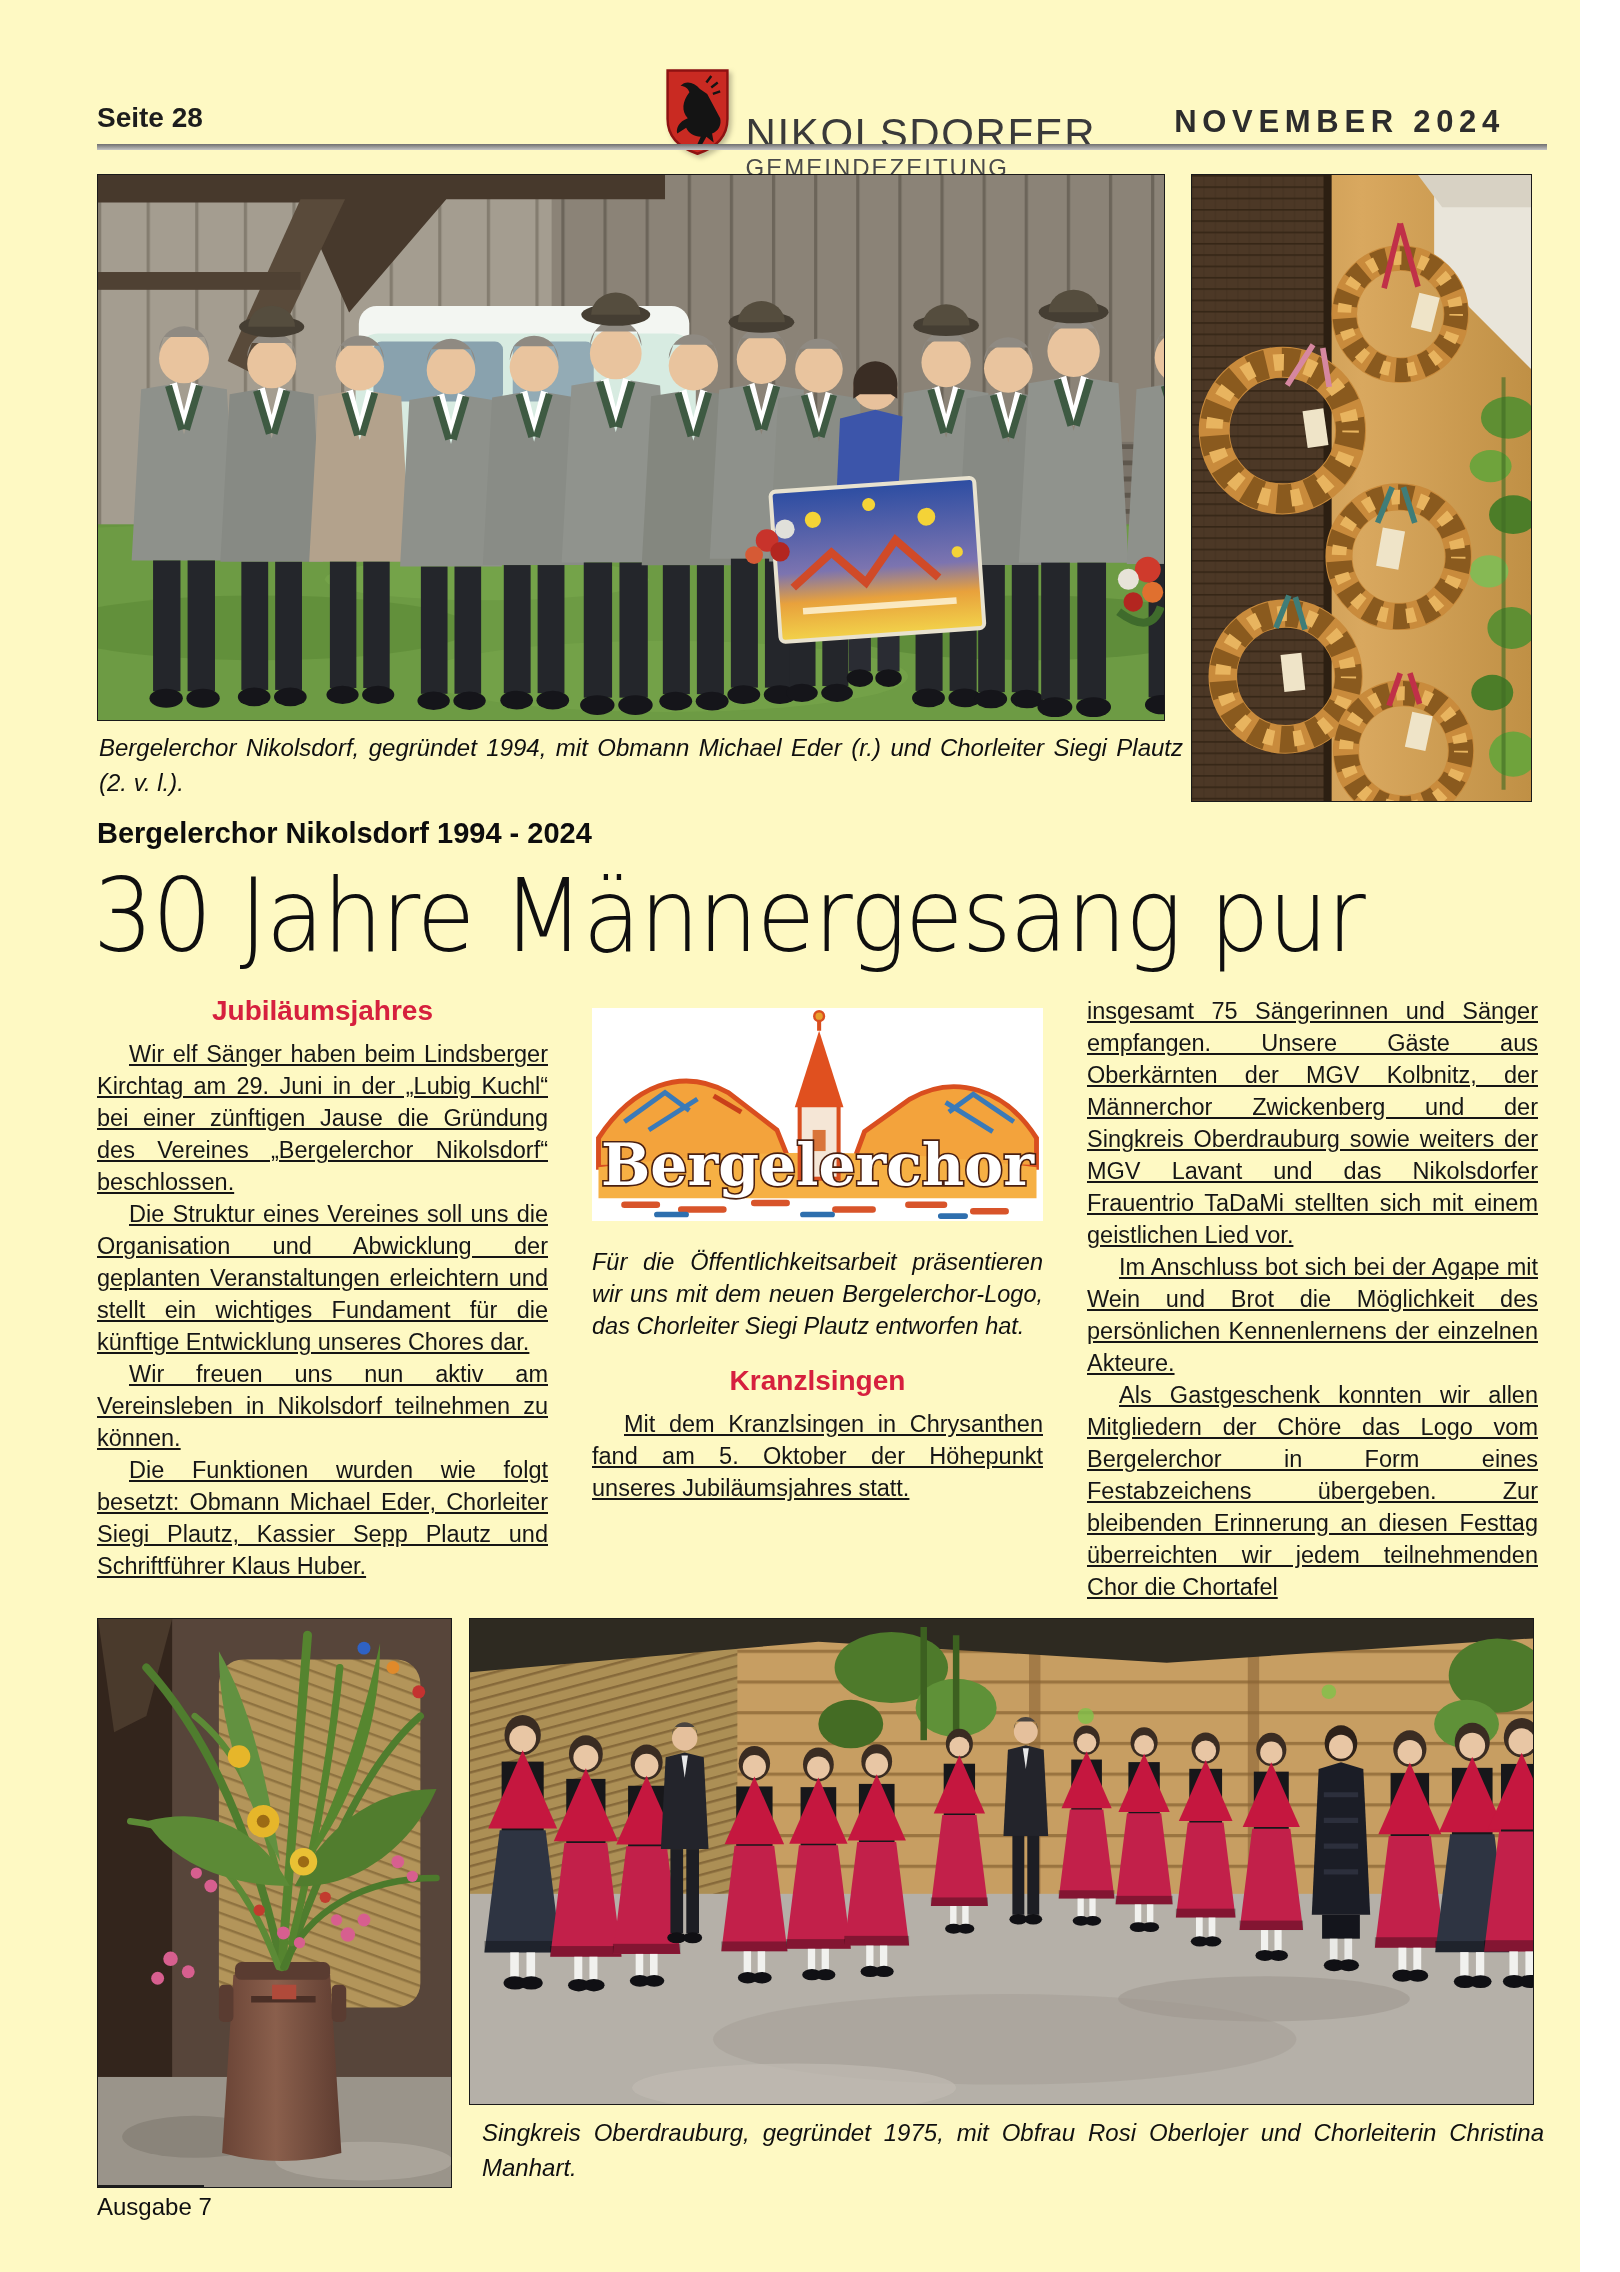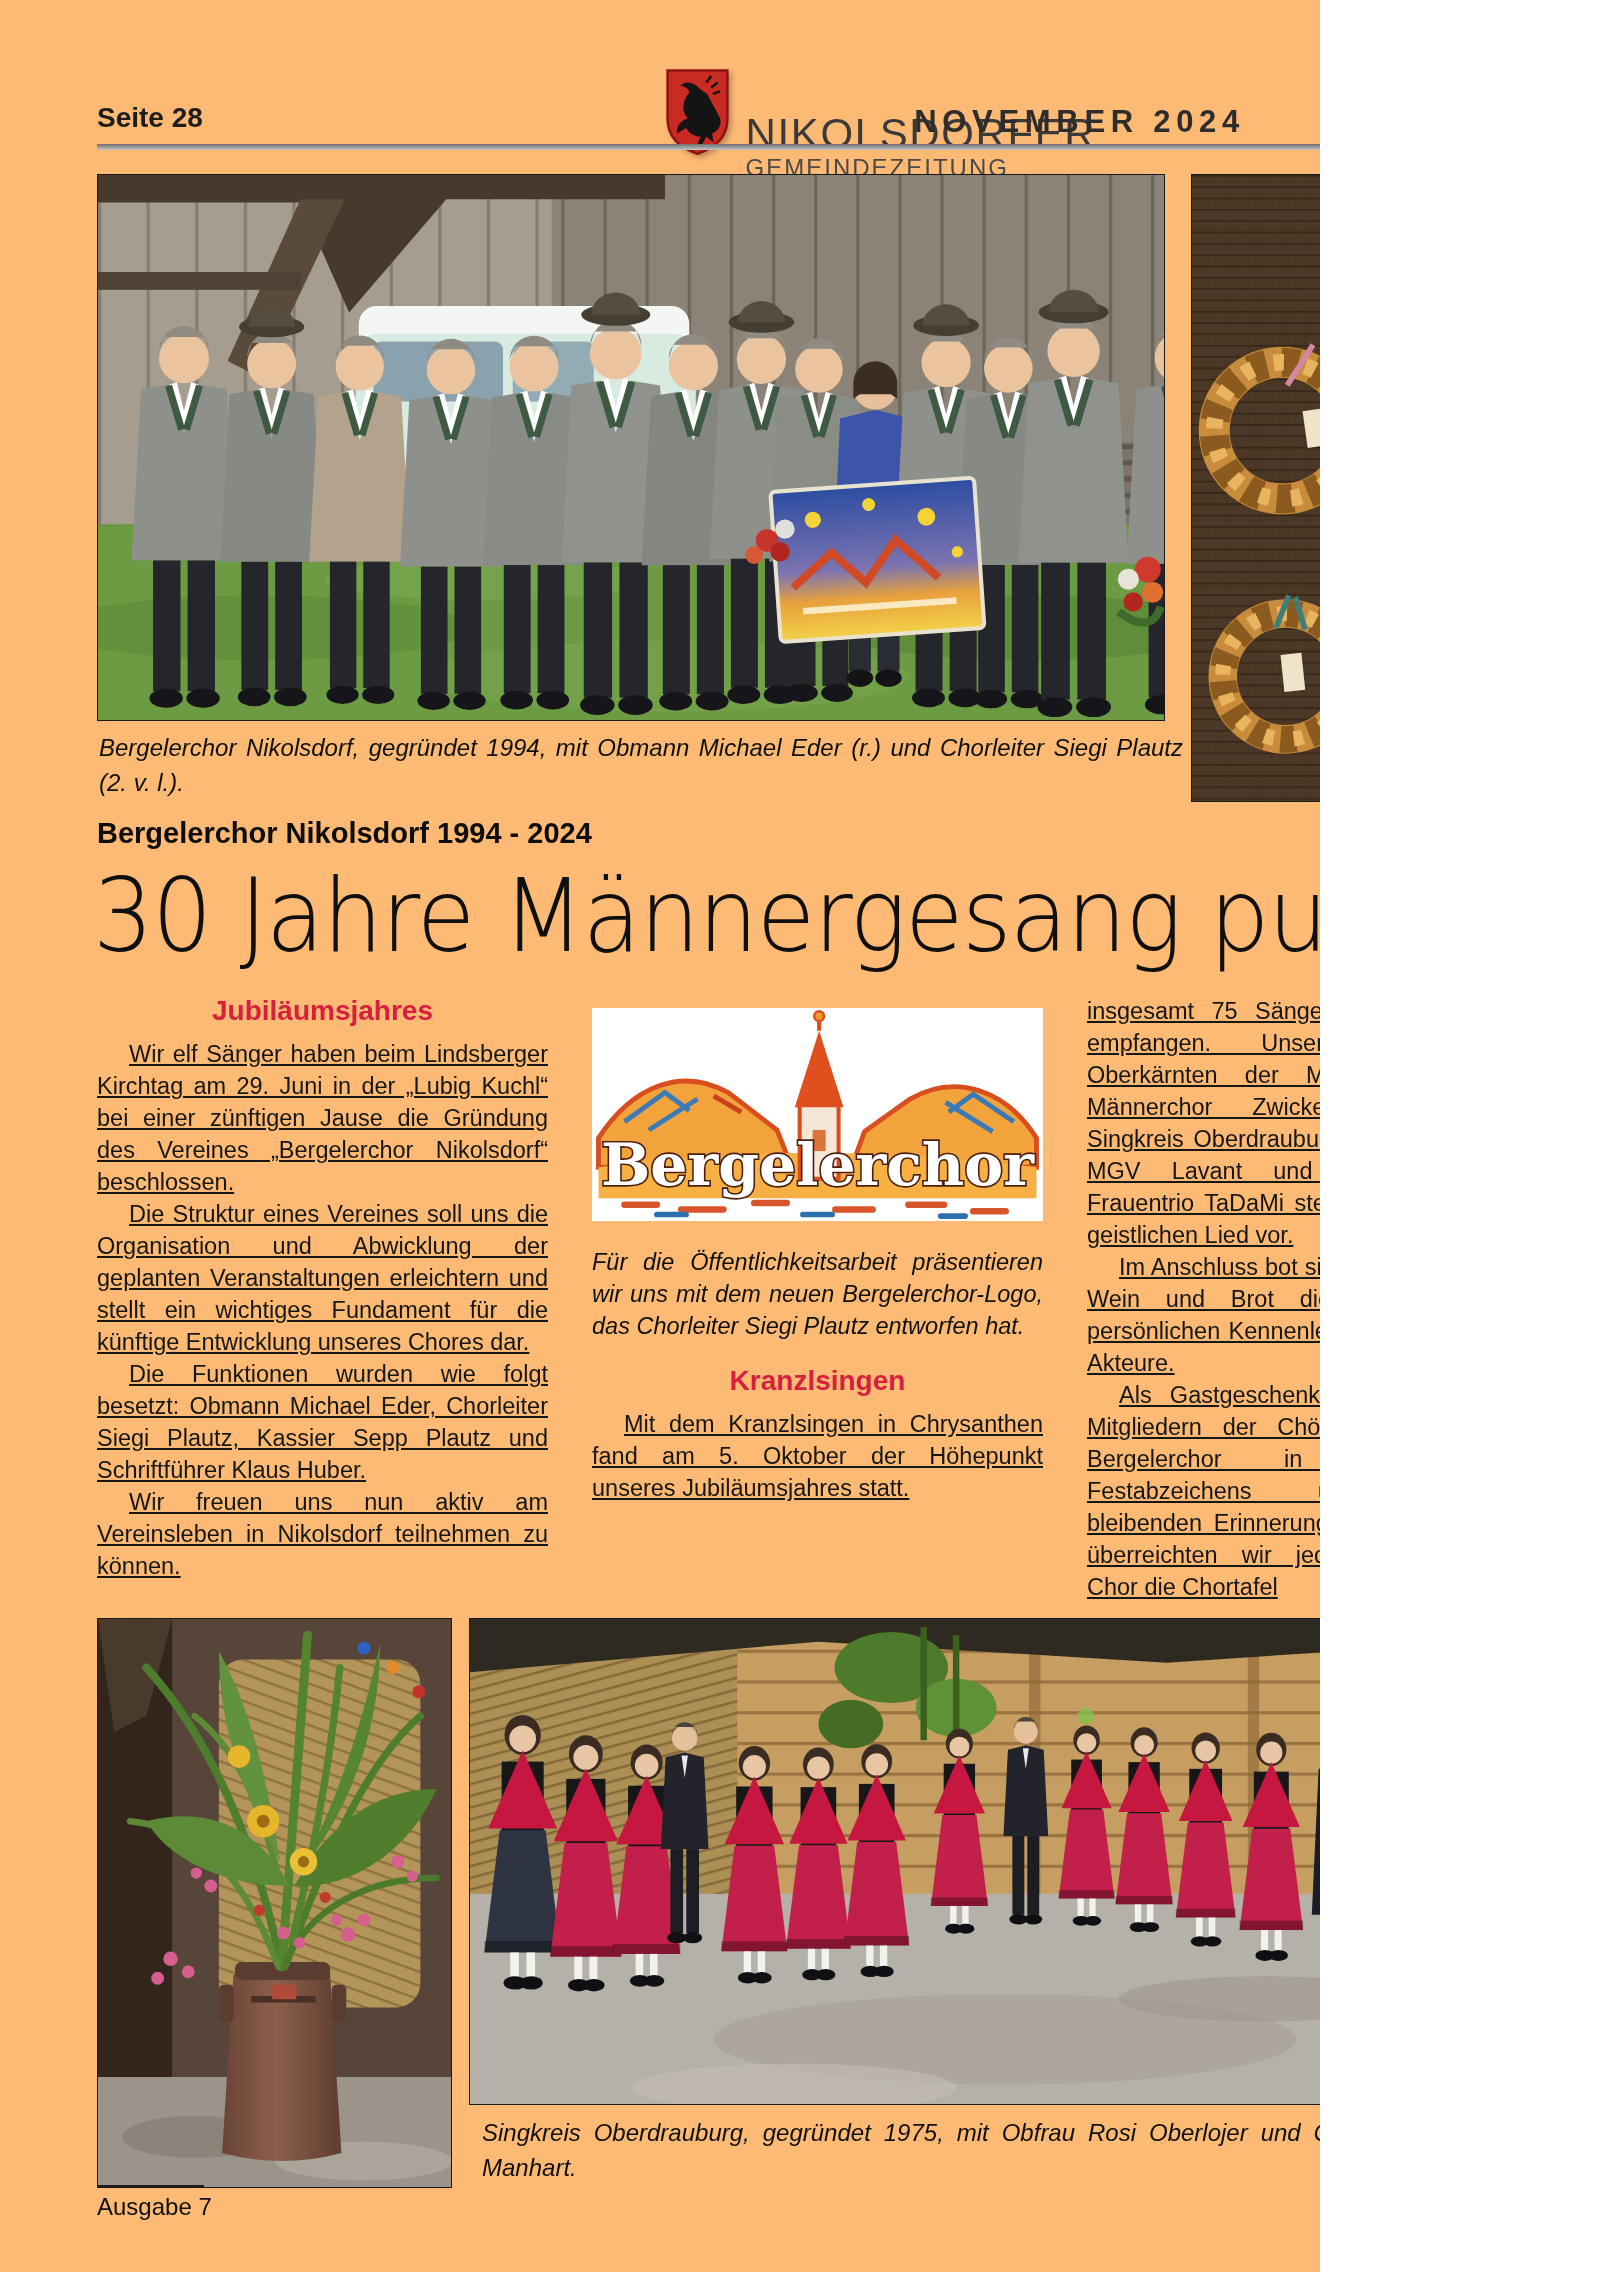--- a/index.html
+++ b/index.html
@@ -1,17 +1,17 @@
 <!DOCTYPE html>
 <html lang="de" style="font-size:13px"><head>
 <meta charset="utf-8">
 <style>
   html,body{margin:0;padding:0;background:#ffffff;}
   .page{
-    position:relative;width:1320px;height:2273px;background:#fdba74;
+    position:relative;width:1580px;height:2273px;background:#fef9c3;
     font-family:"Liberation Sans",sans-serif;color:#161616;overflow:hidden;
   }
   
   .pageno{position:absolute;left:97px;top:102px;font-size:28px;font-weight:bold;color:#1d1d1d;}
   .masthead{position:absolute;left:664px;top:68px;display:flex;align-items:flex-start;}
   .shield{width:67px;height:89px;filter:drop-shadow(3.2px 3.2px 2.4px rgba(0,0,0,.25));}
   .masthead-text{margin-left:14.6px;padding-top:3.2px;}
   .masthead-l1{font-size:42px;font-weight:400;letter-spacing:1.6px;color:#3a3a3a;line-height:37px;margin-top:44px;}
   .masthead-l2{font-size:24px;font-weight:300;letter-spacing:2px;color:#4a4a4a;line-height:31px;}
   .issue-date{position:absolute;right:75px;top:104px;font-size:31px;font-weight:bold;letter-spacing:5.7px;color:#2d2d2d;}
@@ -255,22 +255,22 @@
 
   <div class="kicker">Bergelerchor Nikolsdorf 1994 - 2024</div>
   <div class="headline">30 Jahre Männergesang pur</div>
 
   <div class="cols">
 
     <div class="col">
       <h2 class="sec-head">Jubiläumsjahres</h2>
       <p>Wir elf Sänger haben beim Lindsberger Kirchtag am 29. Juni in der „Lubig Kuchl“ bei einer zünftigen Jause die Gründung des Vereines „Bergelerchor Nikolsdorf“ beschlossen.</p>
       <p>Die Struktur eines Vereines soll uns die Organisation und Abwicklung der geplanten Veranstaltungen erleichtern und stellt ein wichtiges Fundament für die künftige Entwicklung unseres Chores dar.</p>
+      <p>Wir freuen uns nun aktiv am Vereinsleben in Nikolsdorf teilnehmen zu können.</p>
       <p>Die Funktionen wurden wie folgt besetzt: Obmann Michael Eder, Chorleiter Siegi Plautz, Kassier Sepp Plautz und Schriftführer Klaus Huber.</p>
-      <p>Wir freuen uns nun aktiv am Vereinsleben in Nikolsdorf teilnehmen zu können.</p>
     </div>
 
     <div class="col">
       <figure class="logo-fig">
         <div class="logo-img">
           <svg viewBox="0 0 556 262" preserveAspectRatio="none">
             <rect width="556" height="262" fill="#ffffff"></rect>
             <g>
               <path d="M8 160 C50 96 110 72 168 104 L228 150 L244 190 L8 196 Z" fill="#f3a33c" stroke="#d94e1f" stroke-width="6"></path>
               <path d="M40 140 L90 104 L120 126 M70 150 L130 112" stroke="#3a7ab8" stroke-width="6" fill="none"></path>

